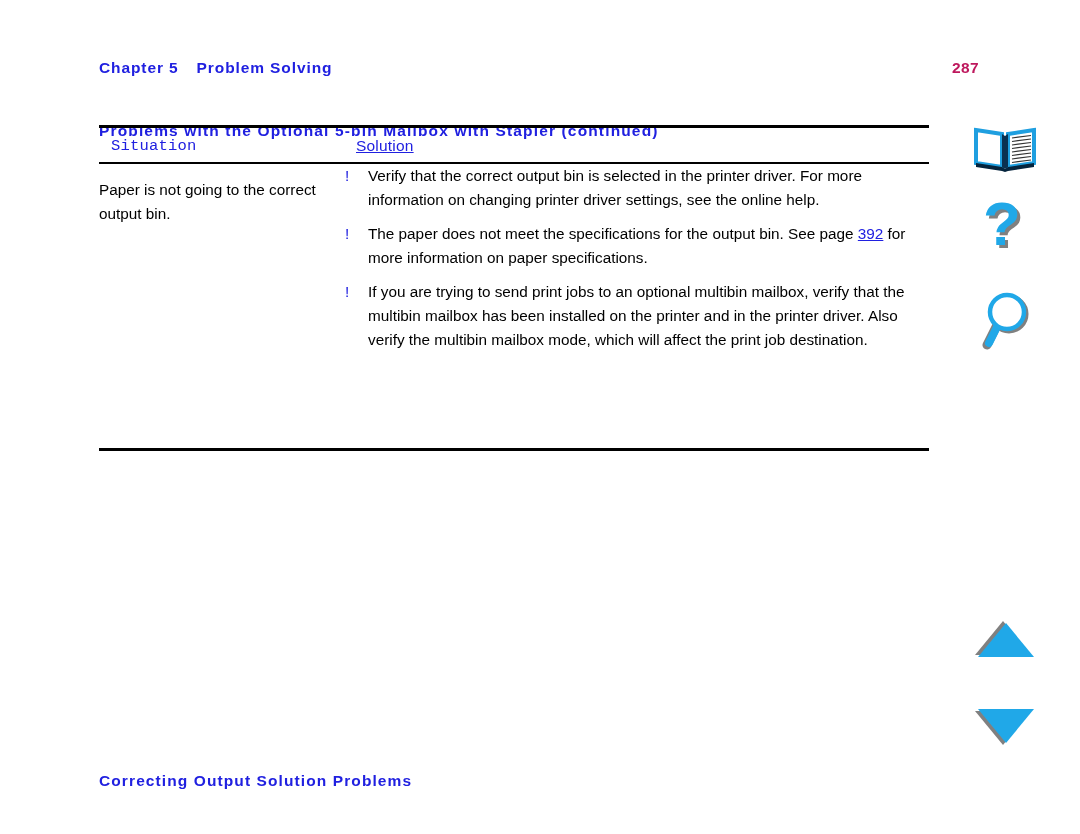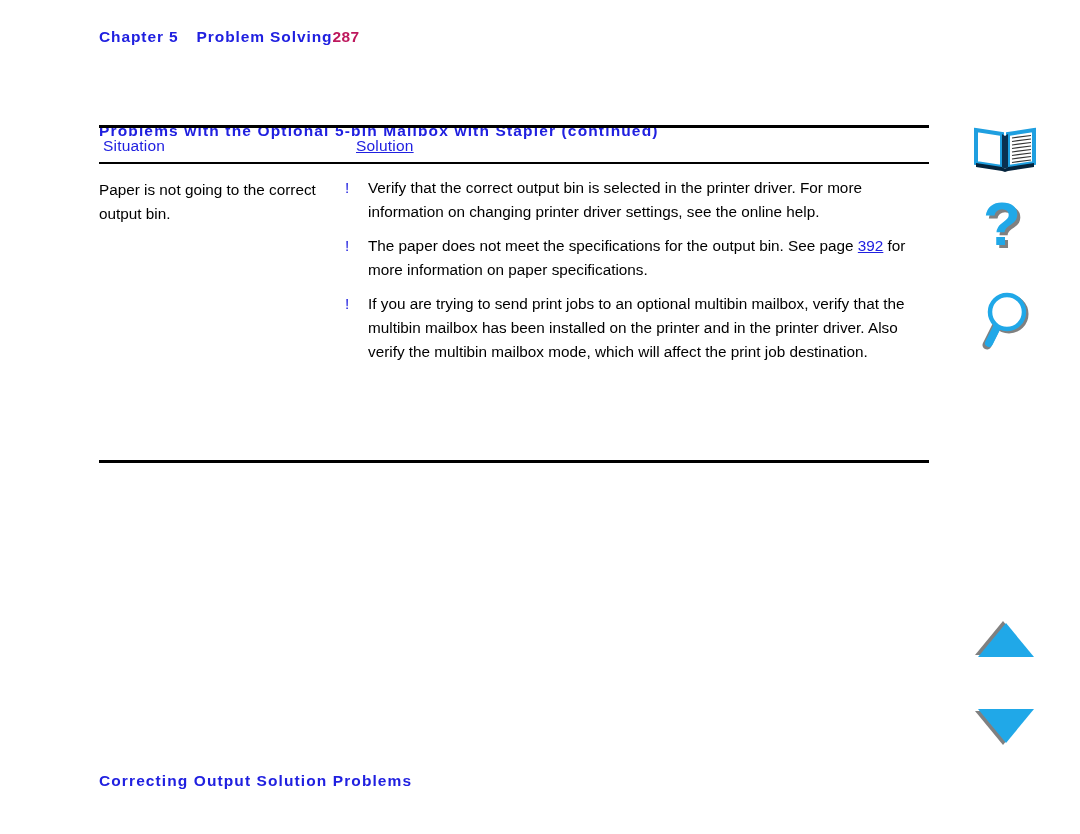--- a/index.html
+++ b/index.html
@@ -13,24 +13,24 @@
     position: relative;
     overflow: hidden;
     font-family: "Liberation Sans", sans-serif;
     color: #000000;
   }
 
   
   .header-row {
     position: absolute;
     left: 99px;
-    top: 28px;
+    top: 59px;
     width: 880px;
     display: flex;
-    justify-content: flex-start;
+    justify-content: space-between;
     align-items: baseline;
   }
   .chapter-line {
     color: #2020e0;
     font-size: 15.5px;
     font-weight: bold;
     letter-spacing: 0.9px;
     white-space: pre;
   }
   .chapter-gap { display: inline-block; width: 18px; }
@@ -75,26 +75,26 @@
     height: 34px;
     position: relative;
   }
   .th {
     position: absolute;
     top: 9px;
     color: #2020e0;
     font-size: 15.5px;
     letter-spacing: 0.2px;
   }
-  .th-situation { left: 4px; }
+  .th-situation { left: 12px; font-family: Liberation Mono, monospace; }
   .th-solution  { left: 257px; text-decoration: underline; }
 
   .tbody {
     position: relative;
-    padding-top: 12px;
+    padding-top: 0;
     padding-bottom: 14px;
     min-height: 270px;
   }
   .situation-cell {
     position: absolute;
     left: 0px;
     top: 14px;
     width: 225px;
     font-size: 15.3px;
     line-height: 24px;

